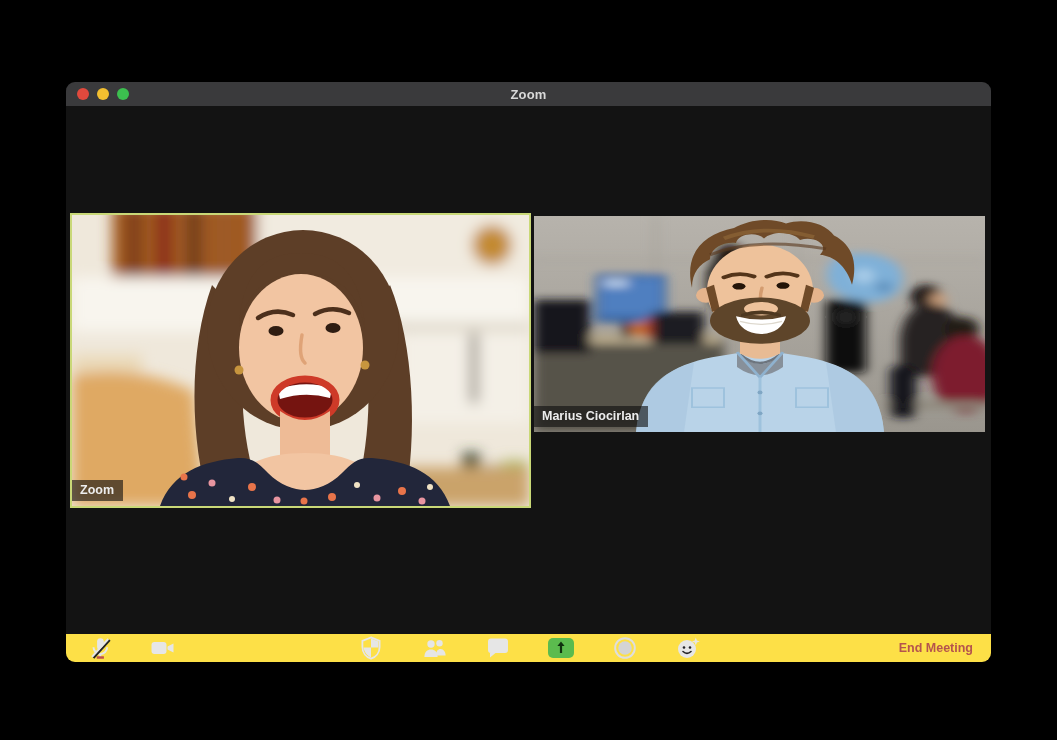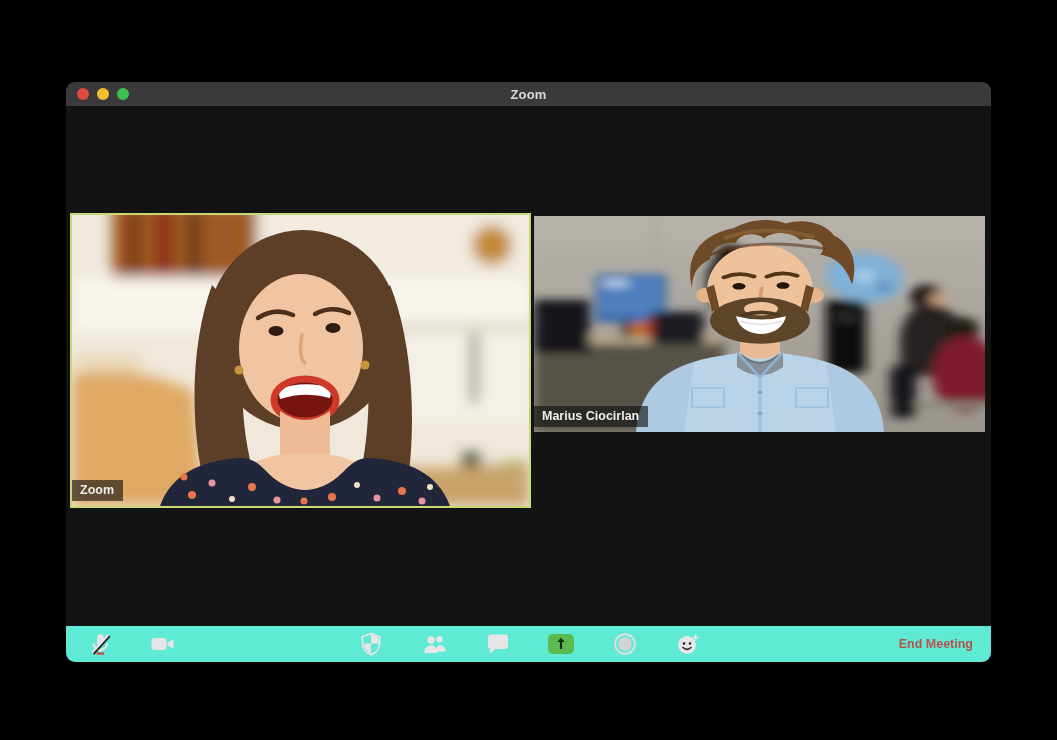--- a/index.html
+++ b/index.html
@@ -26,21 +26,21 @@
   .tile { position:absolute; overflow:hidden; background:#000; }
   .tile-admin  { left:4px;   top:107px; width:461px; height:295px;
                  border:2px solid #c9d877; }
   .tile-marius { left:468px; top:110px; width:451px; height:216px; }
   .portrait { width:100%; height:100%; display:block; }
 
   .name-tag { position:absolute; left:0; bottom:5px;
               background:rgba(16,16,16,.62); color:#ededed;
               font-size:12.5px; font-weight:700; padding:3px 9px 4px 8px; }
 
-  .toolbar { position:absolute; left:0; right:0; bottom:0; height:36px; background:#5eead4; }
+  .toolbar { position:absolute; left:0; right:0; bottom:0; height:28px; background:#fde047; }
   .tb-btn { position:absolute; top:50%; transform:translate(-50%,-50%);
             width:36px; height:36px; display:flex; align-items:center;
             justify-content:center; background:none; border:none; cursor:pointer; }
   .tb-mic       { left:34px; }
   .tb-cam       { left:97px; }
   .tb-shield    { left:305px; }
   .tb-people    { left:369px; }
   .tb-chat      { left:432px; }
   .tb-share     { left:495px; }
   .tb-record    { left:559px; }

